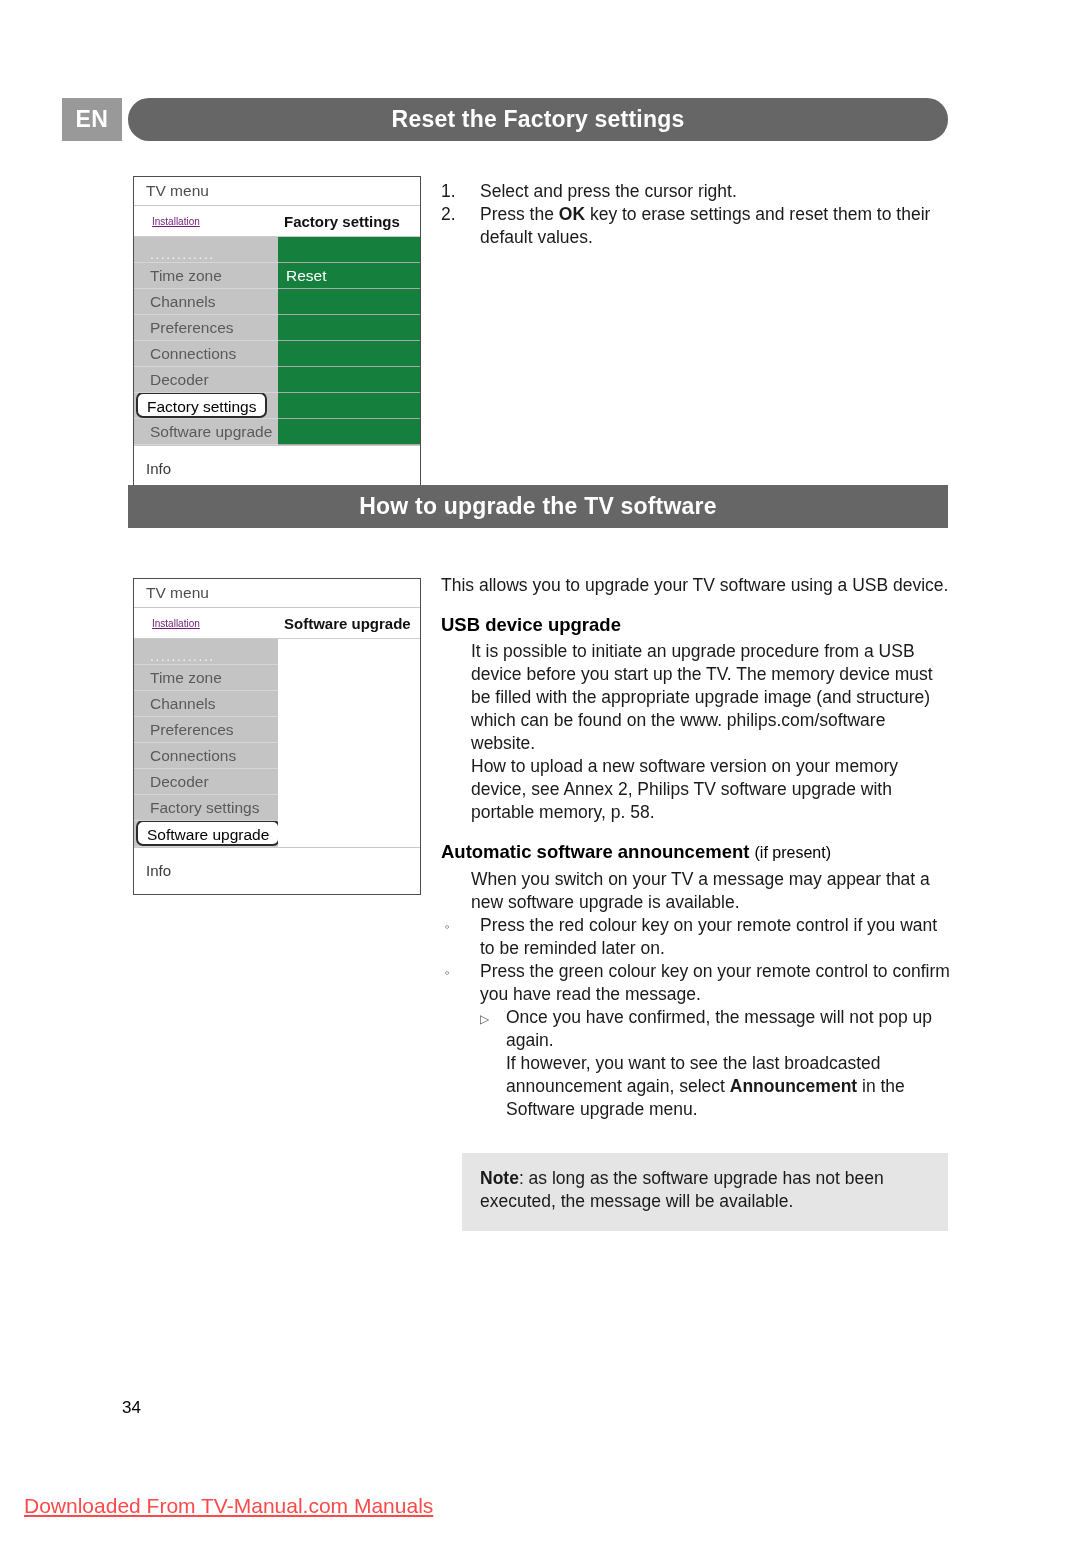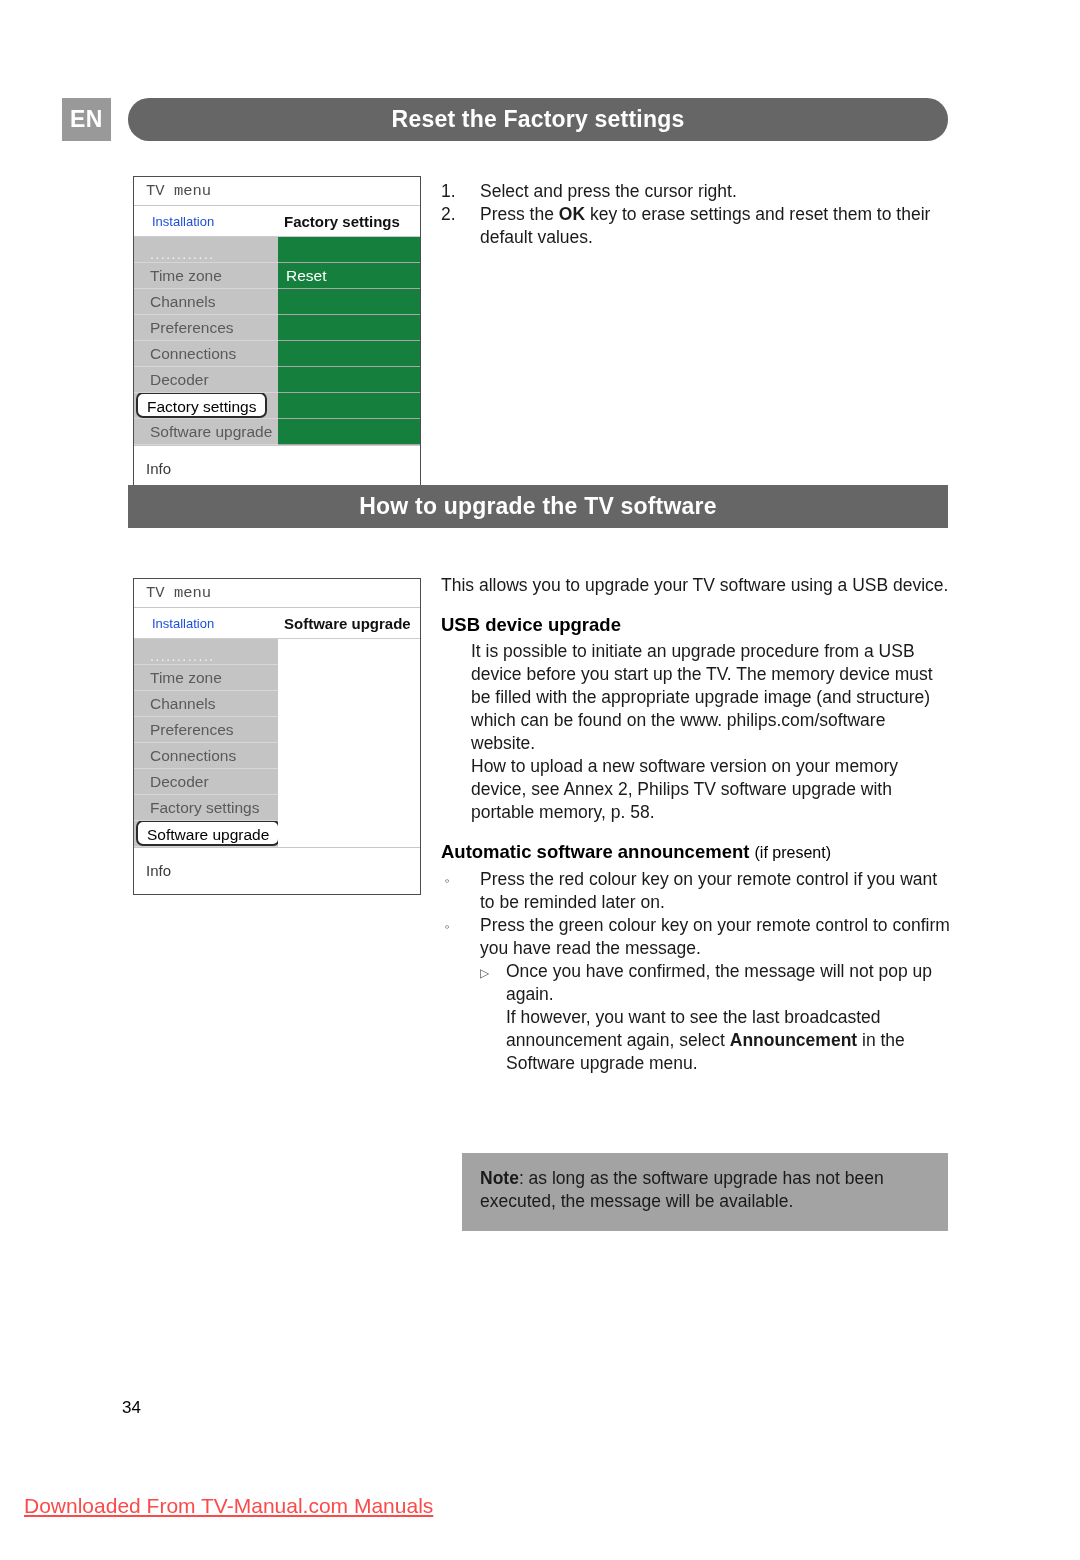--- a/index.html
+++ b/index.html
@@ -14,21 +14,21 @@
     font-family: "Liberation Sans", sans-serif;
     color: #000000;
     overflow: hidden;
   }
 
   
   .lang-badge {
     position: absolute;
     left: 62px;
     top: 98px;
-    width: 49px;
+    width: 60px;
     height: 43px;
     background: #999999;
     color: #ffffff;
     font-size: 23px;
     font-weight: bold;
     letter-spacing: .5px;
     display: flex;
     align-items: center;
     justify-content: center;
   }
@@ -59,35 +59,35 @@
   #tvmenu2 { left: 133px; top: 578px; }
 
   .tm-title {
     height: 28px;
     line-height: 28px;
     padding-left: 12px;
     color: #4d4d4d;
     font-size: 15.5px;
     border-bottom: 1px solid #c8c8c8;
     background: #ffffff;
-    font-family: Liberation Mono, monospace;
   }
   .tm-subhead {
     display: flex;
     height: 30px;
     align-items: center;
     background: #ffffff;
     border-bottom: 1px solid #cccccc;
   }
   .tm-subhead .left {
     width: 144px;
     padding-left: 18px;
     box-sizing: border-box;
-    color: #1d4ed8;
-    font-size: 13px;
+    color: #701a75;
+    font-size: 10px;
+    text-decoration: underline;
   }
   .tm-subhead .right {
     flex: 1;
     padding-left: 6px;
     color: #111111;
     font-size: 15px;
     font-weight: bold;
   }
 
   .tm-body { display: flex; }
@@ -229,21 +229,21 @@
   }
   .sub-para { margin: 0 0 0 65px; }
 
   .note-box {
     position: absolute;
     left: 462px;
     top: 1153px;
     width: 486px;
     padding: 14px 18px 18px 18px;
     box-sizing: border-box;
-    background: #a3a3a3;
+    background: #e5e5e5;
     font-size: 17.5px;
     line-height: 23px;
     color: #1a1a1a;
   }
   .note-box b { font-weight: bold; }
 
   .page-number {
     position: absolute;
     left: 122px;
     top: 1398px;
@@ -342,20 +342,21 @@
 </div>
 
 <div class="copy" id="copy2">
   <p class="para tight">This allows you to upgrade your TV software using a USB device.</p>
 
   <h3 class="subhead"><span>USB device upgrade</span></h3>
   <p class="para tight indent">It is possible to initiate an upgrade procedure from a USB device before you start up the TV. The memory device must be filled with the appropriate upgrade image (and structure) which can be found on the www. philips.com/software website.</p>
   <p class="para indent">How to upload a new software version on your memory device, see Annex 2, Philips TV software upgrade with portable memory, p. 58.</p>
 
   <h3 class="subhead"><span>Automatic software announcement</span> <span class="light">(if present)</span></h3>
+  <p class="para tight indent">When you switch on your TV a message may appear that a new software upgrade is available.</p>
 
   <ul class="circlelist">
     <li>
       <span class="bullet">◦</span>
       <span>Press the red colour key on your remote control if you want to be reminded later on.</span>
     </li>
     <li>
       <span class="bullet">◦</span>
       <span>Press the green colour key on your remote control to confirm you have read the message.</span>
     </li>

